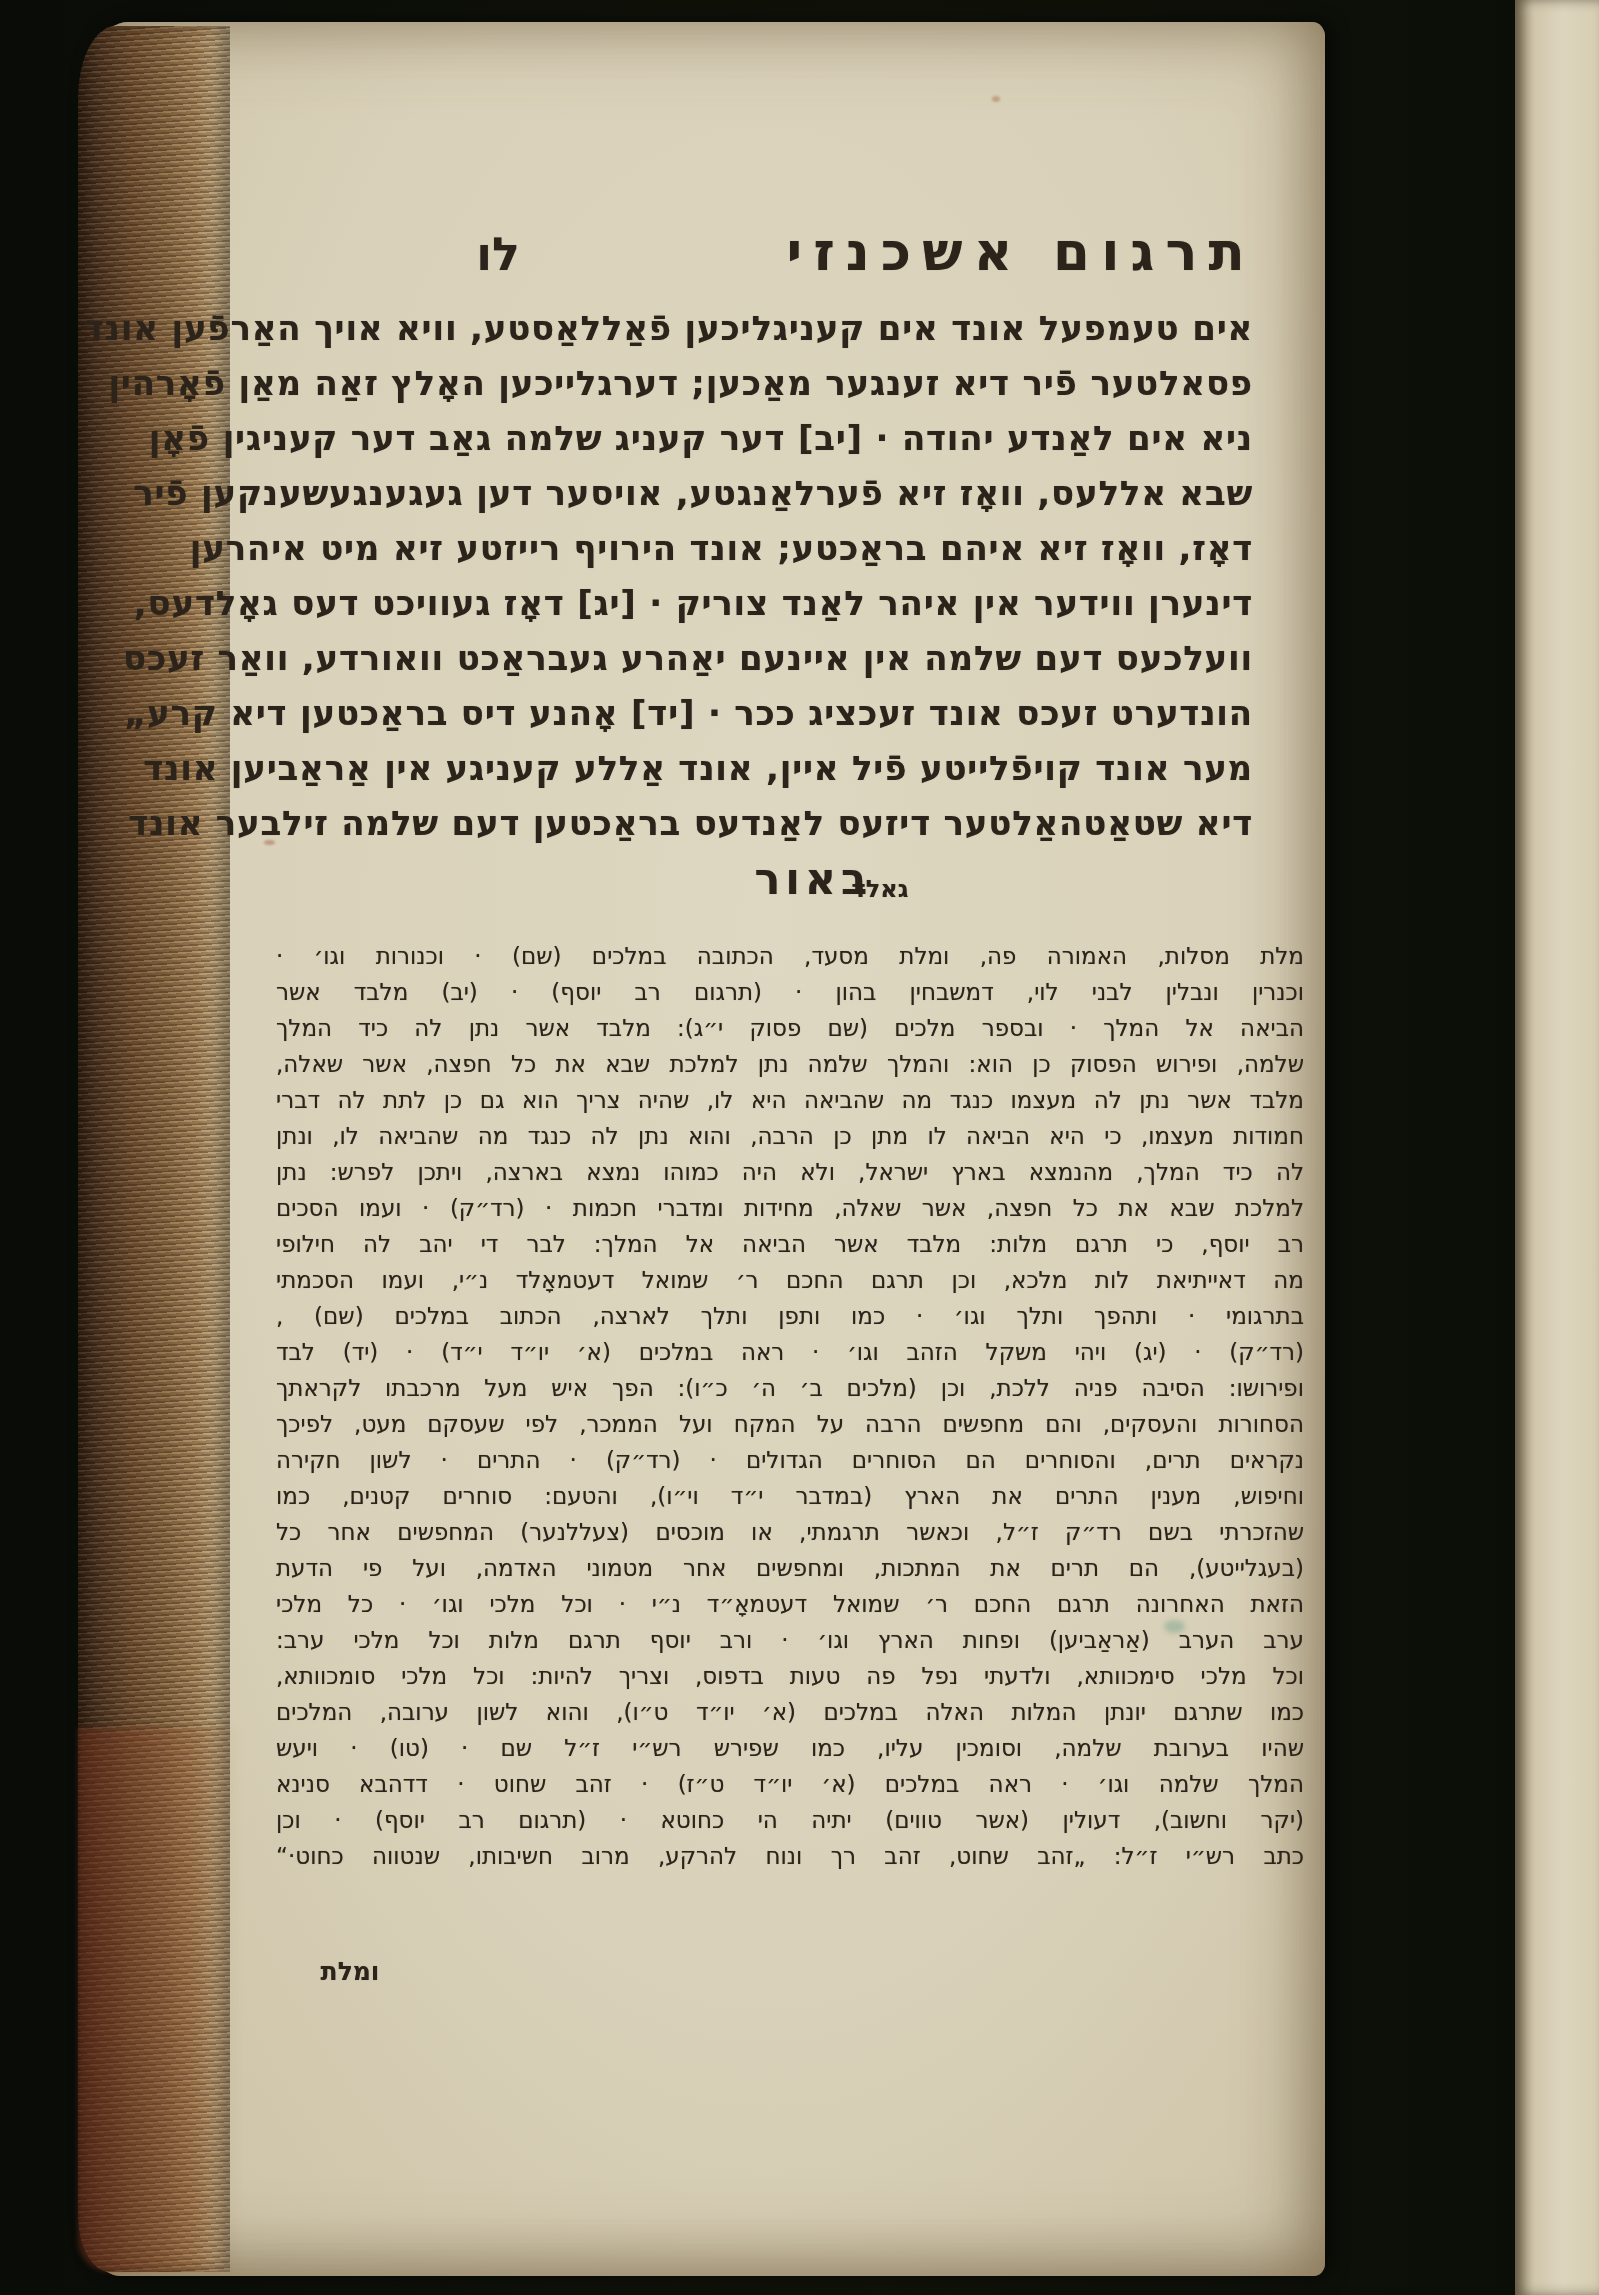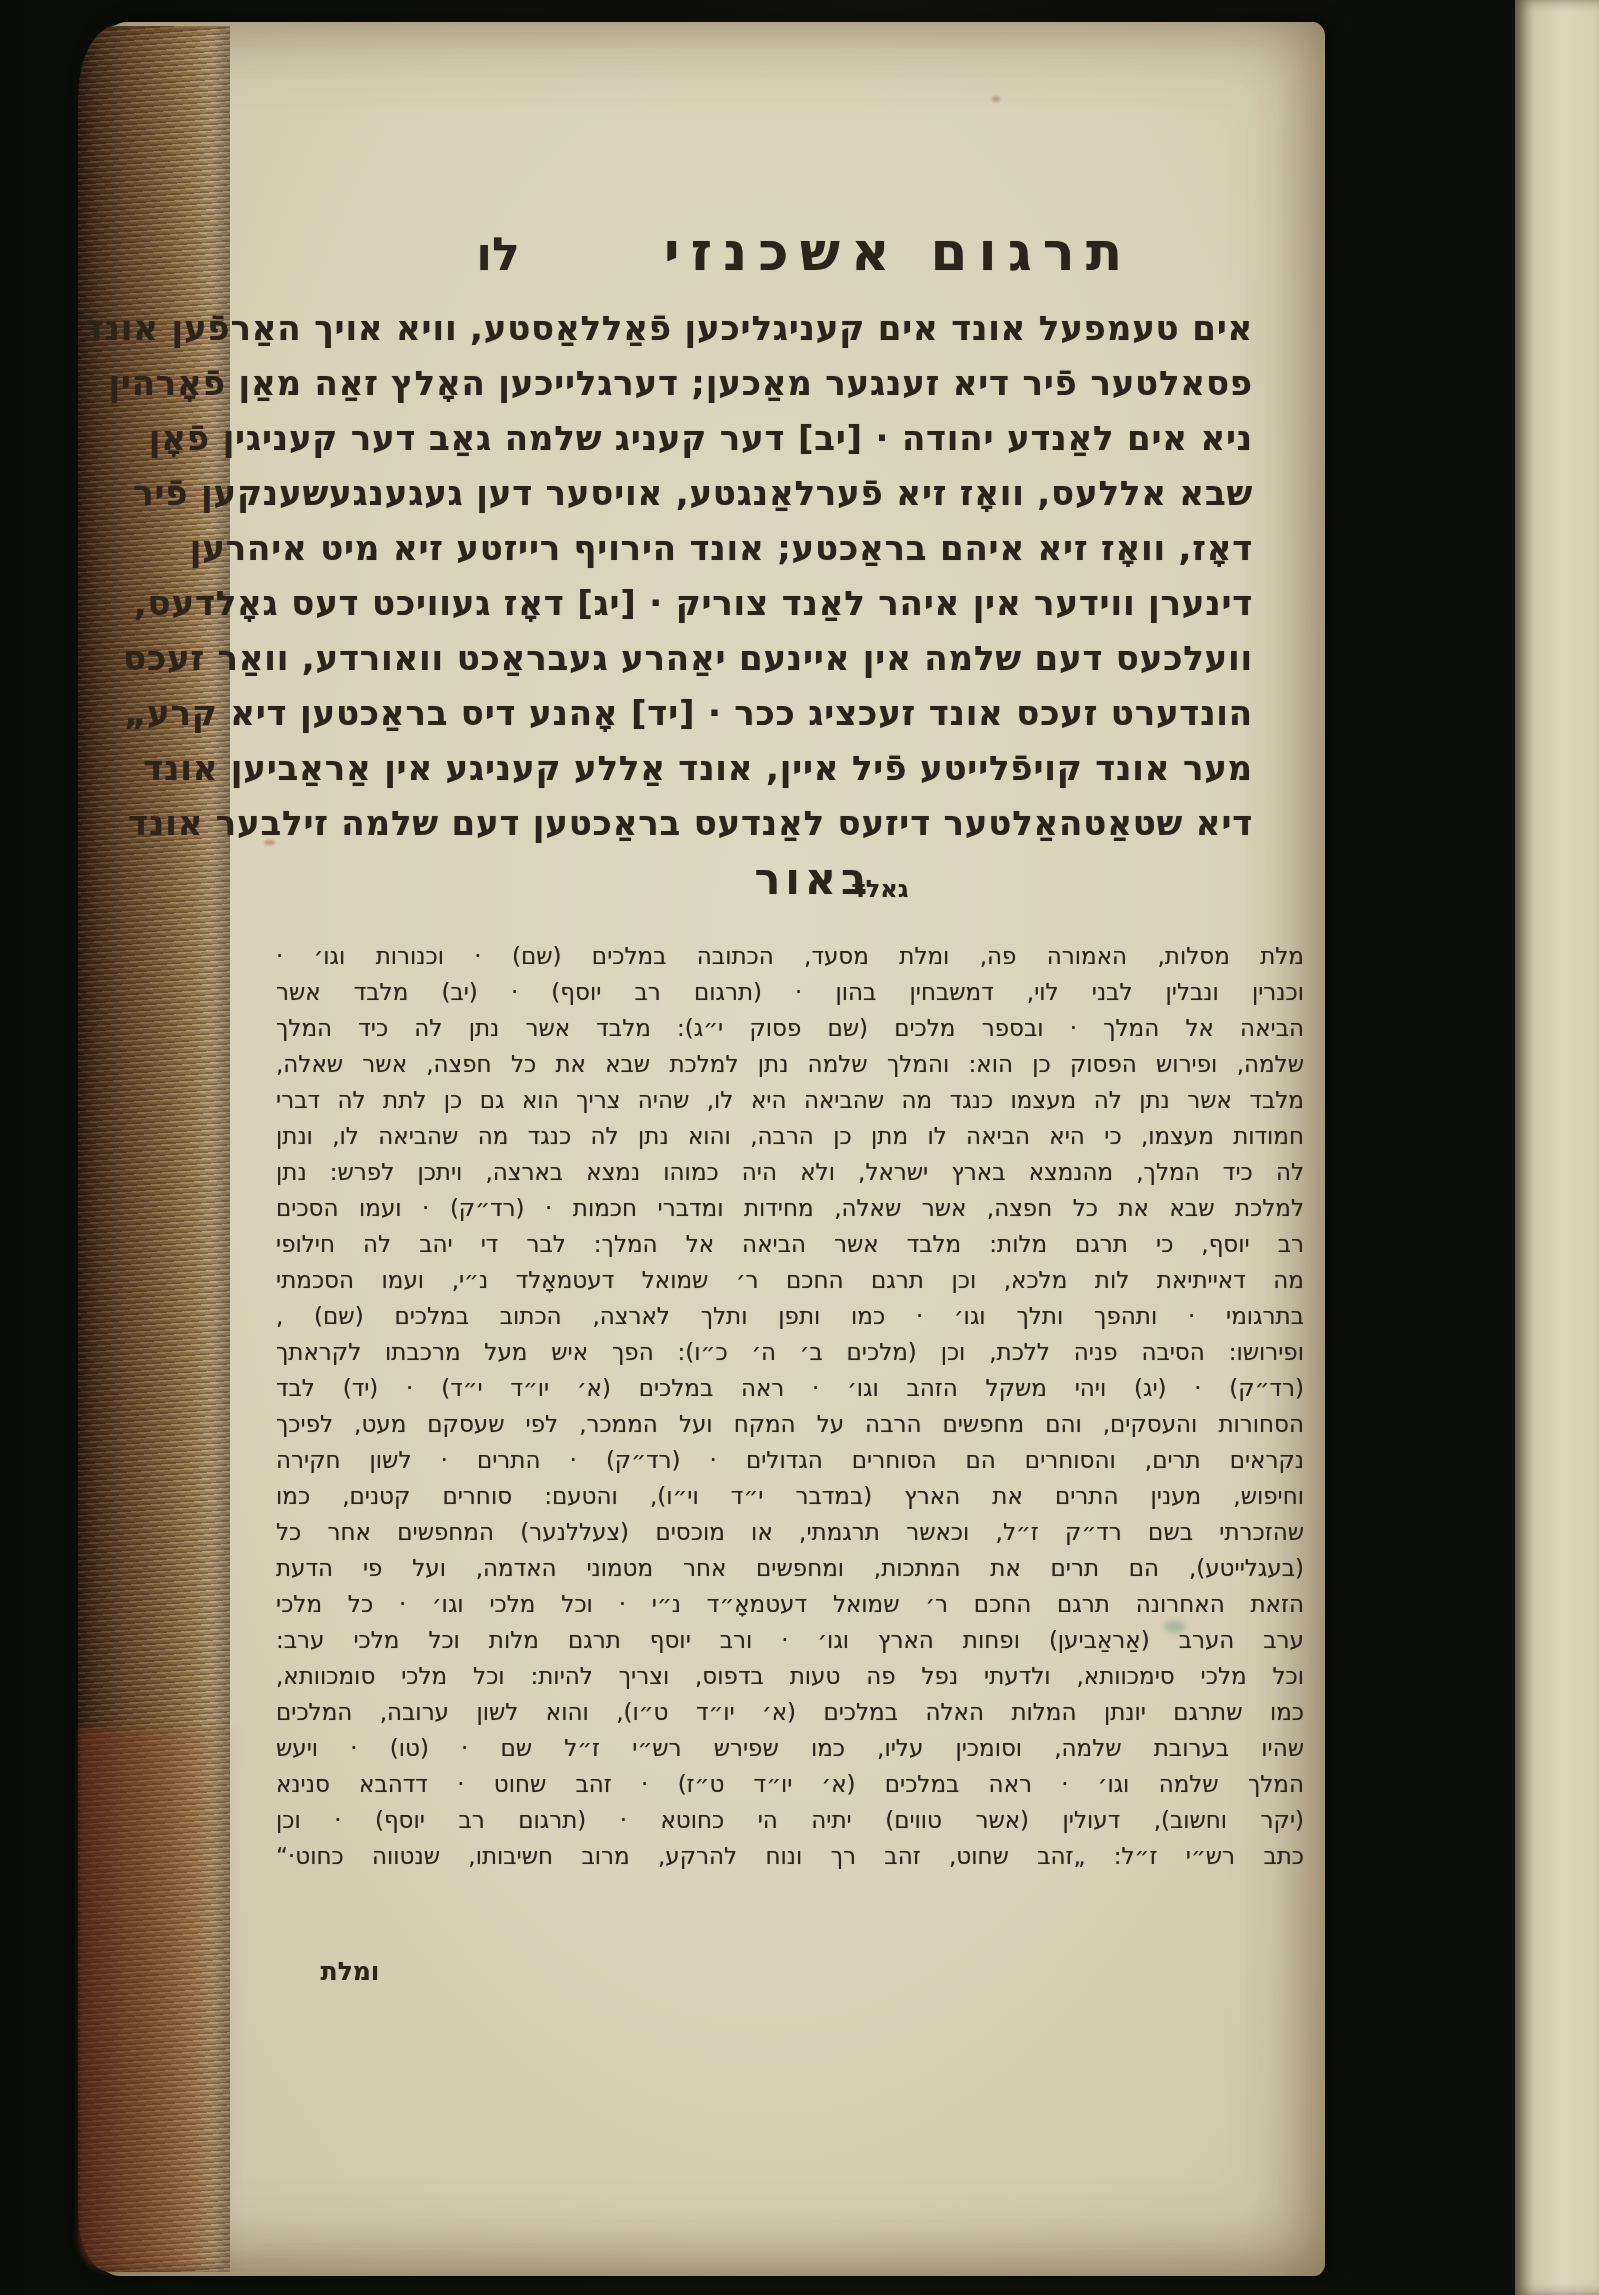--- a/index.html
+++ b/index.html
@@ -38,21 +38,21 @@
   
   .facing-edge{
     position:absolute;left:1515px;top:0;width:85px;height:2295px;
     background:linear-gradient(90deg,#9a8f72 0%,#cfc6ab 22%,#ddd5bd 55%,#d6cdb2 100%);
     box-shadow:inset 6.4px 0 11.2px rgba(40,30,15,.5);
   }
   
   .ink{color:#2c241a;text-shadow:0 0 0.8px rgba(44,36,26,.45);margin-top:37px;}
   .title{
     position:absolute;left:664px;top:184px;width:592px;
-    font-size:53px;font-weight:bold;letter-spacing:11.2px;text-align:left;direction:rtl;
+    font-size:53px;font-weight:bold;letter-spacing:11.2px;text-align:right;direction:rtl;
   }
   .folio{
     position:absolute;left:454px;top:190px;width:88px;
     font-size:46px;font-weight:bold;text-align:center;direction:rtl;
   }
   .translation{
     position:absolute;left:276px;top:264px;width:977px;direction:rtl;
     font-size:34px;font-weight:bold;letter-spacing:0.8px;
   }
   .translation .line{height:55px;line-height:55px;text-align:justify;text-align-last:justify;white-space:nowrap;overflow:visible;}
@@ -114,22 +114,22 @@
   <div class="cline">וכנרין ונבלין לבני לוי, דמשבחין בהון · (תרגום רב יוסף) · (יב) מלבד אשר</div>
   <div class="cline">הביאה אל המלך · ובספר מלכים (שם פסוק י״ג): מלבד אשר נתן לה כיד המלך</div>
   <div class="cline">שלמה, ופירוש הפסוק כן הוא: והמלך שלמה נתן למלכת שבא את כל חפצה, אשר שאלה,</div>
   <div class="cline">מלבד אשר נתן לה מעצמו כנגד מה שהביאה היא לו, שהיה צריך הוא גם כן לתת לה דברי</div>
   <div class="cline">חמודות מעצמו, כי היא הביאה לו מתן כן הרבה, והוא נתן לה כנגד מה שהביאה לו, ונתן</div>
   <div class="cline">לה כיד המלך, מהנמצא בארץ ישראל, ולא היה כמוהו נמצא בארצה, ויתכן לפרש: נתן</div>
   <div class="cline">למלכת שבא את כל חפצה, אשר שאלה, מחידות ומדברי חכמות · (רד״ק) · ועמו הסכים</div>
   <div class="cline">רב יוסף, כי תרגם מלות: מלבד אשר הביאה אל המלך: לבר די יהב לה חילופי</div>
   <div class="cline">מה דאייתיאת לות מלכא, וכן תרגם החכם ר׳ שמואל דעטמאָלד נ״י, ועמו הסכמתי</div>
   <div class="cline">בתרגומי · ותהפך ותלך וגו׳ · כמו ותפן ותלך לארצה, הכתוב במלכים (שם) ,</div>
+  <div class="cline">(רד״ק) · (יג) ויהי משקל הזהב וגו׳ · ראה במלכים (א׳ יו״ד י״ד) · (יד) לבד</div>
   <div class="cline">ופירושו: הסיבה פניה ללכת, וכן (מלכים ב׳ ה׳ כ״ו): הפך איש מעל מרכבתו לקראתך</div>
-  <div class="cline">(רד״ק) · (יג) ויהי משקל הזהב וגו׳ · ראה במלכים (א׳ יו״ד י״ד) · (יד) לבד</div>
   <div class="cline">הסחורות והעסקים, והם מחפשים הרבה על המקח ועל הממכר, לפי שעסקם מעט, לפיכך</div>
   <div class="cline">נקראים תרים, והסוחרים הם הסוחרים הגדולים · (רד״ק) · התרים · לשון חקירה</div>
   <div class="cline">וחיפוש, מענין התרים את הארץ (במדבר י״ד וי״ו), והטעם: סוחרים קטנים, כמו</div>
   <div class="cline">שהזכרתי בשם רד״ק ז״ל, וכאשר תרגמתי, או מוכסים (צעללנער) המחפשים אחר כל</div>
   <div class="cline">(בעגלייטע), הם תרים את המתכות, ומחפשים אחר מטמוני האדמה, ועל פי הדעת</div>
   <div class="cline">הזאת האחרונה תרגם החכם ר׳ שמואל דעטמאָ״ד נ״י · וכל מלכי וגו׳ · כל מלכי</div>
   <div class="cline">ערב הערב (אַראַביען) ופחות הארץ וגו׳ · ורב יוסף תרגם מלות וכל מלכי ערב:</div>
   <div class="cline">וכל מלכי סימכוותא, ולדעתי נפל פה טעות בדפוס, וצריך להיות: וכל מלכי סומכוותא,</div>
   <div class="cline">כמו שתרגם יונתן המלות האלה במלכים (א׳ יו״ד ט״ו), והוא לשון ערובה, המלכים</div>
   <div class="cline">שהיו בערובת שלמה, וסומכין עליו, כמו שפירש רש״י ז״ל שם · (טו) · ויעש</div>

